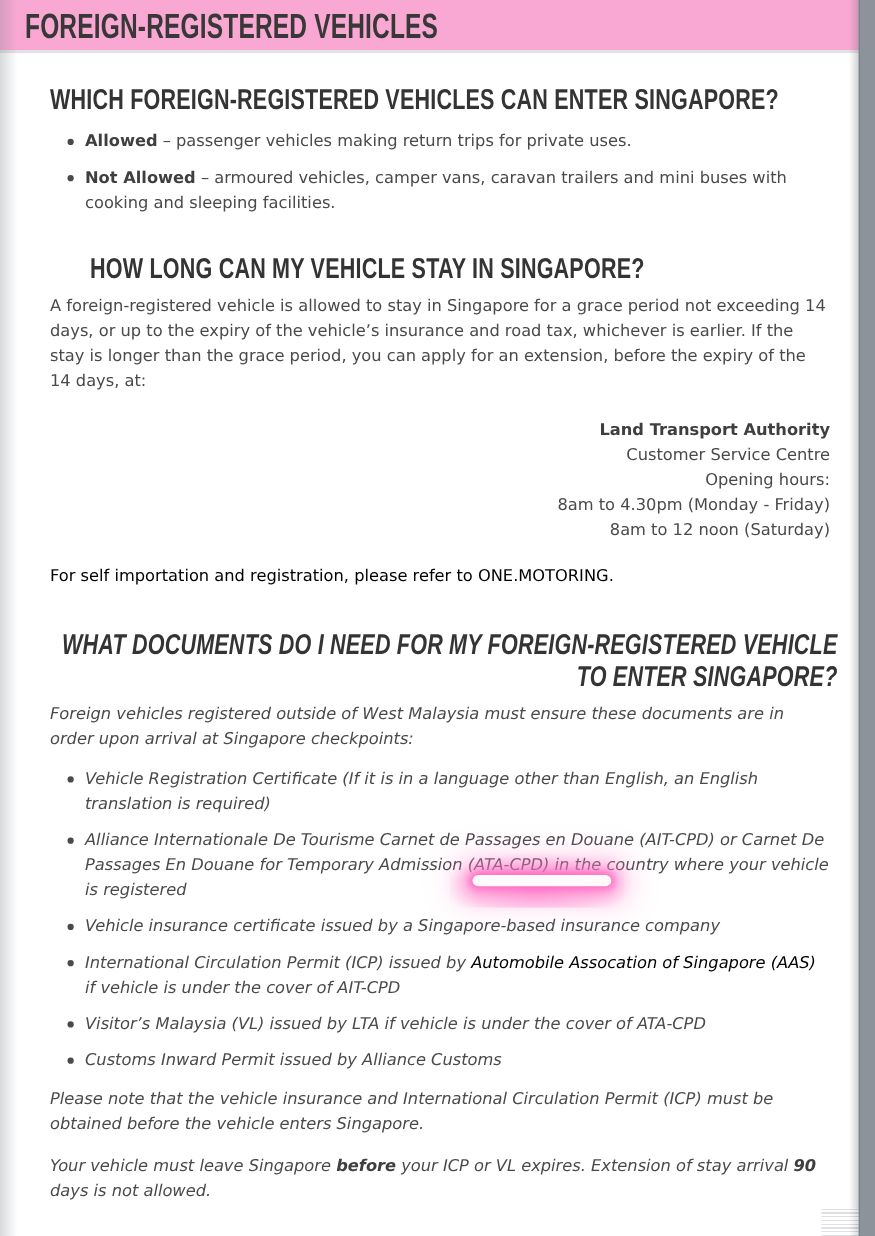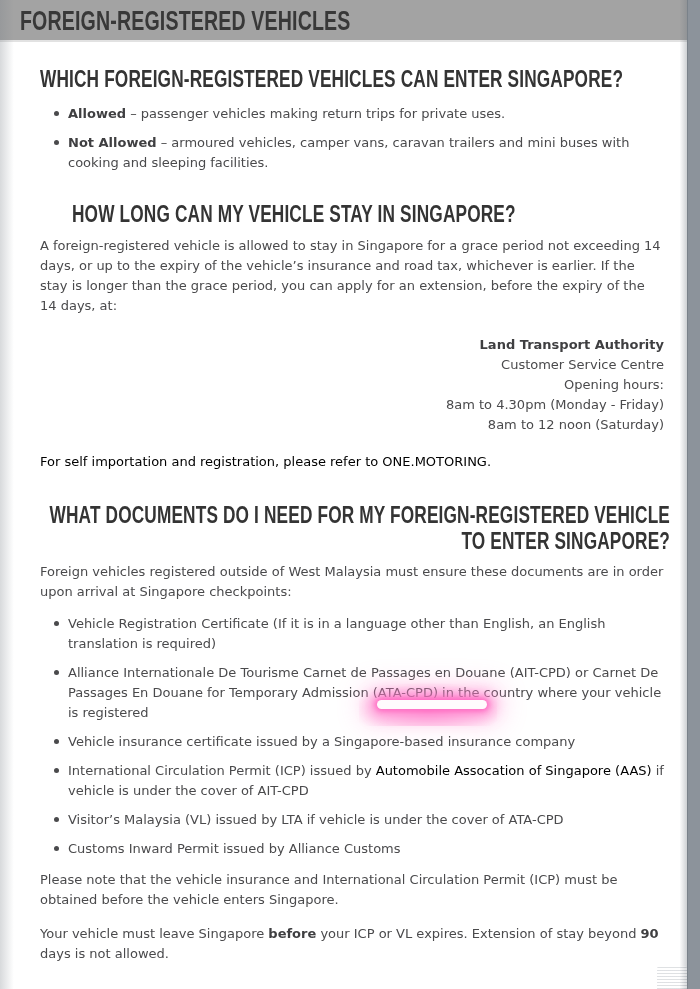--- a/index.html
+++ b/index.html
@@ -16,36 +16,36 @@
     background:linear-gradient(to left, rgba(110,118,126,0.38), rgba(255,255,255,0) 95%);}
   .scrollbar{position:absolute;right:0;top:0;bottom:0;width:12px;z-index:50;
     background:#8c939b;border-left:1px solid #7a828a;}
   .corner-watermark{position:absolute;right:13px;bottom:-3px;width:30px;height:26px;z-index:60;
     opacity:.38;border-radius:3px;
     background:
       repeating-linear-gradient(0deg, rgba(100,110,122,.55) 0 1px, rgba(255,255,255,.6) 1px 3px);
   }
 
   
-  .page-header{padding:4px 0 0 20px;background:#a3a3a3;border-bottom:2px solid #e2e2e2;height:36px;}
+  .page-header{padding:4px 0 0 20px;background:#f9a8d4;border-bottom:2px solid #e2e2e2;height:36px;}
   .page-title{margin:0;font-family:"Liberation Sans",sans-serif;font-weight:bold;
     font-size:28px;line-height:34px;color:#383838;letter-spacing:.2px;}
   .cond{display:inline-block;transform:scaleX(0.70);transform-origin:0 50%;white-space:nowrap;}
 
   
   .content{padding:0 36px 0 40px;}
 
   h2.section-heading{margin:0;font-family:"Liberation Sans",sans-serif;font-weight:bold;
     font-size:23px;line-height:26px;color:#343434;letter-spacing:.2px;text-align:right;}
   .cond-line{display:inline-block;transform:scaleX(0.75);transform-origin:0 50%;white-space:nowrap;}
   .cond-block{display:block;width:840px;transform:scaleX(0.75);transform-origin:0 0;}
 
   .sec1{margin-top:24px;}
   .sec2{margin-top:28px;}
-  .sec3{margin-top:30px;}
+  .sec3{margin-top:30px;font-style:italic;}
 
   p{margin:0;}
   .b{font-weight:bold;color:#3f3f41;}
   a.link{color:#000000;text-decoration:none;cursor:pointer;}
 
   .ul{margin-top:12px;}
   .li{position:relative;padding-left:28px;margin-bottom:9px;}
   .li::before{content:"";position:absolute;left:14px;top:7px;width:5px;height:5px;border-radius:50%;background:#4a4a4c;}
 
   .para{margin-top:9px;}
@@ -127,18 +127,18 @@
         <span>Visitor’s Malaysia (VL) issued by LTA if vehicle is under the cover of ATA-CPD</span>
       </div>
       <div class="li">
         <span>Customs Inward Permit issued by Alliance Customs</span>
       </div>
     </div>
 
     <p class="note">Please note that the vehicle insurance and International Circulation Permit (ICP) must be obtained before the vehicle enters Singapore.</p>
 
     <p class="leave">
-      <span>Your vehicle must leave Singapore </span><span class="b">before</span><span> your ICP or VL expires. Extension of stay beyond </span><span class="b">90</span><span> days is not allowed.</span>
+      <span>Your vehicle must leave Singapore </span><span class="b">before</span><span> your ICP or VL expires. Extension of stay arrival </span><span class="b">90</span><span> days is not allowed.</span>
     </p>
 
   </div>
 
 </div>
 
 </body></html>

